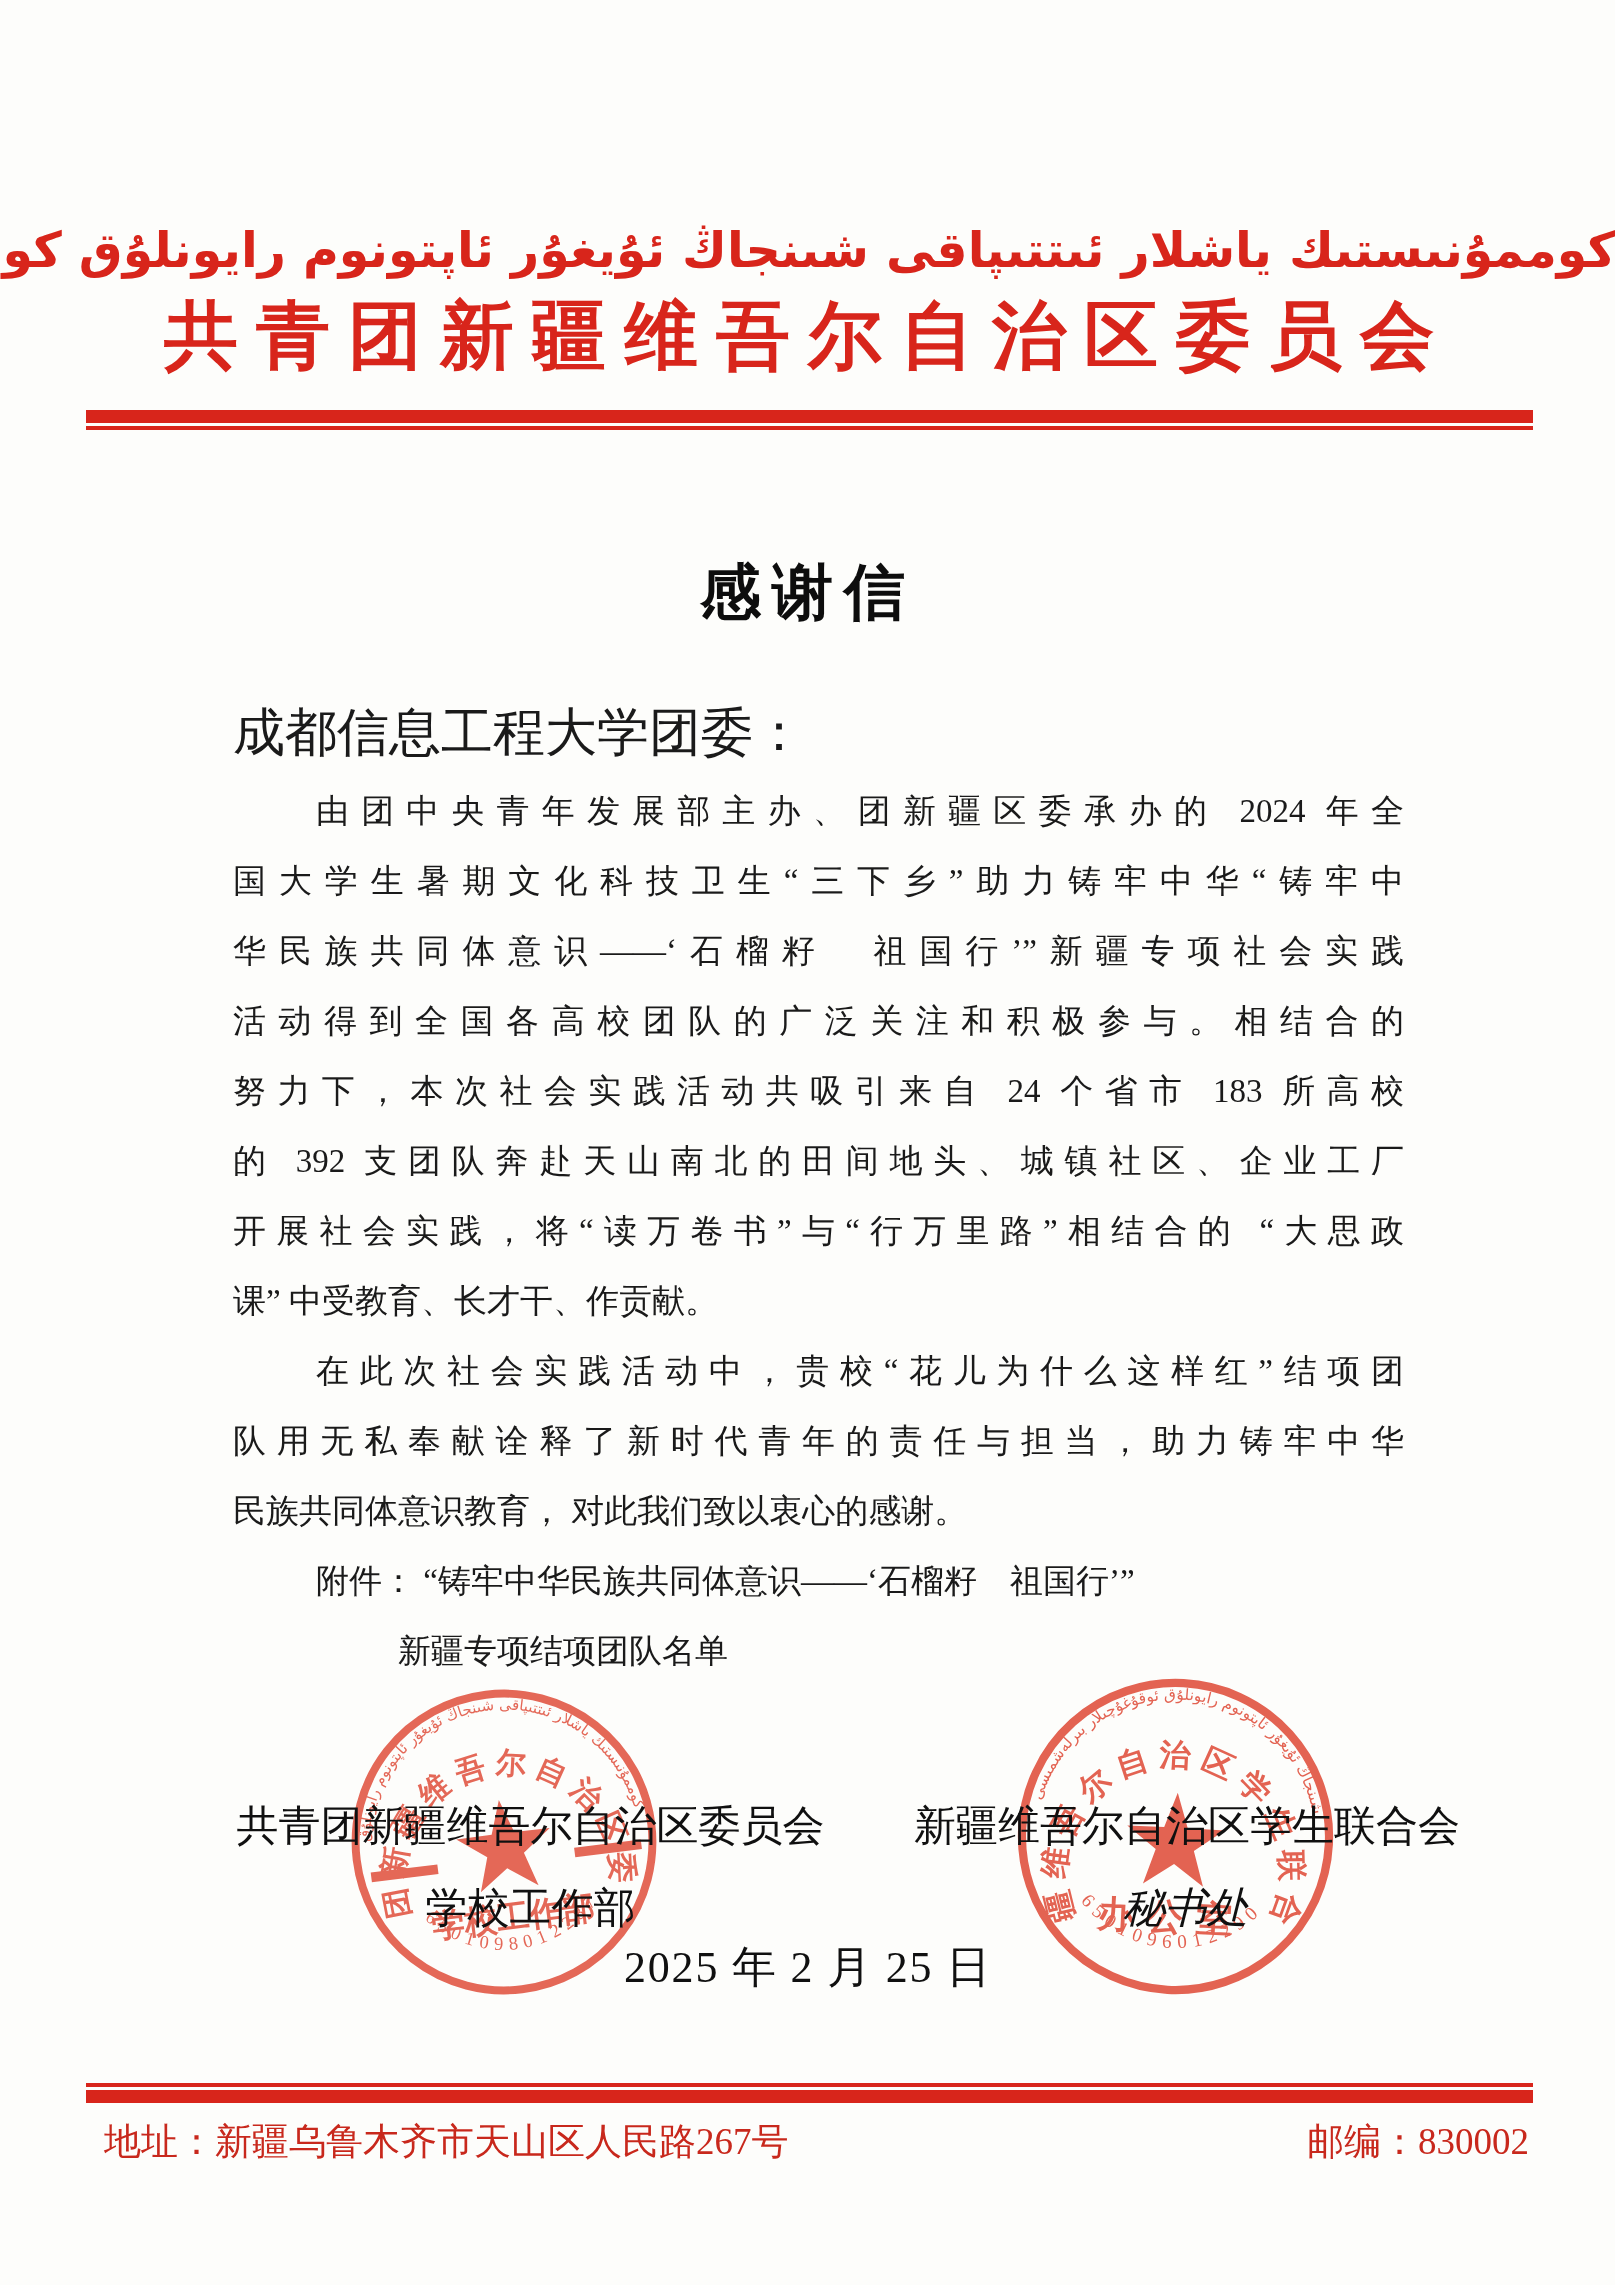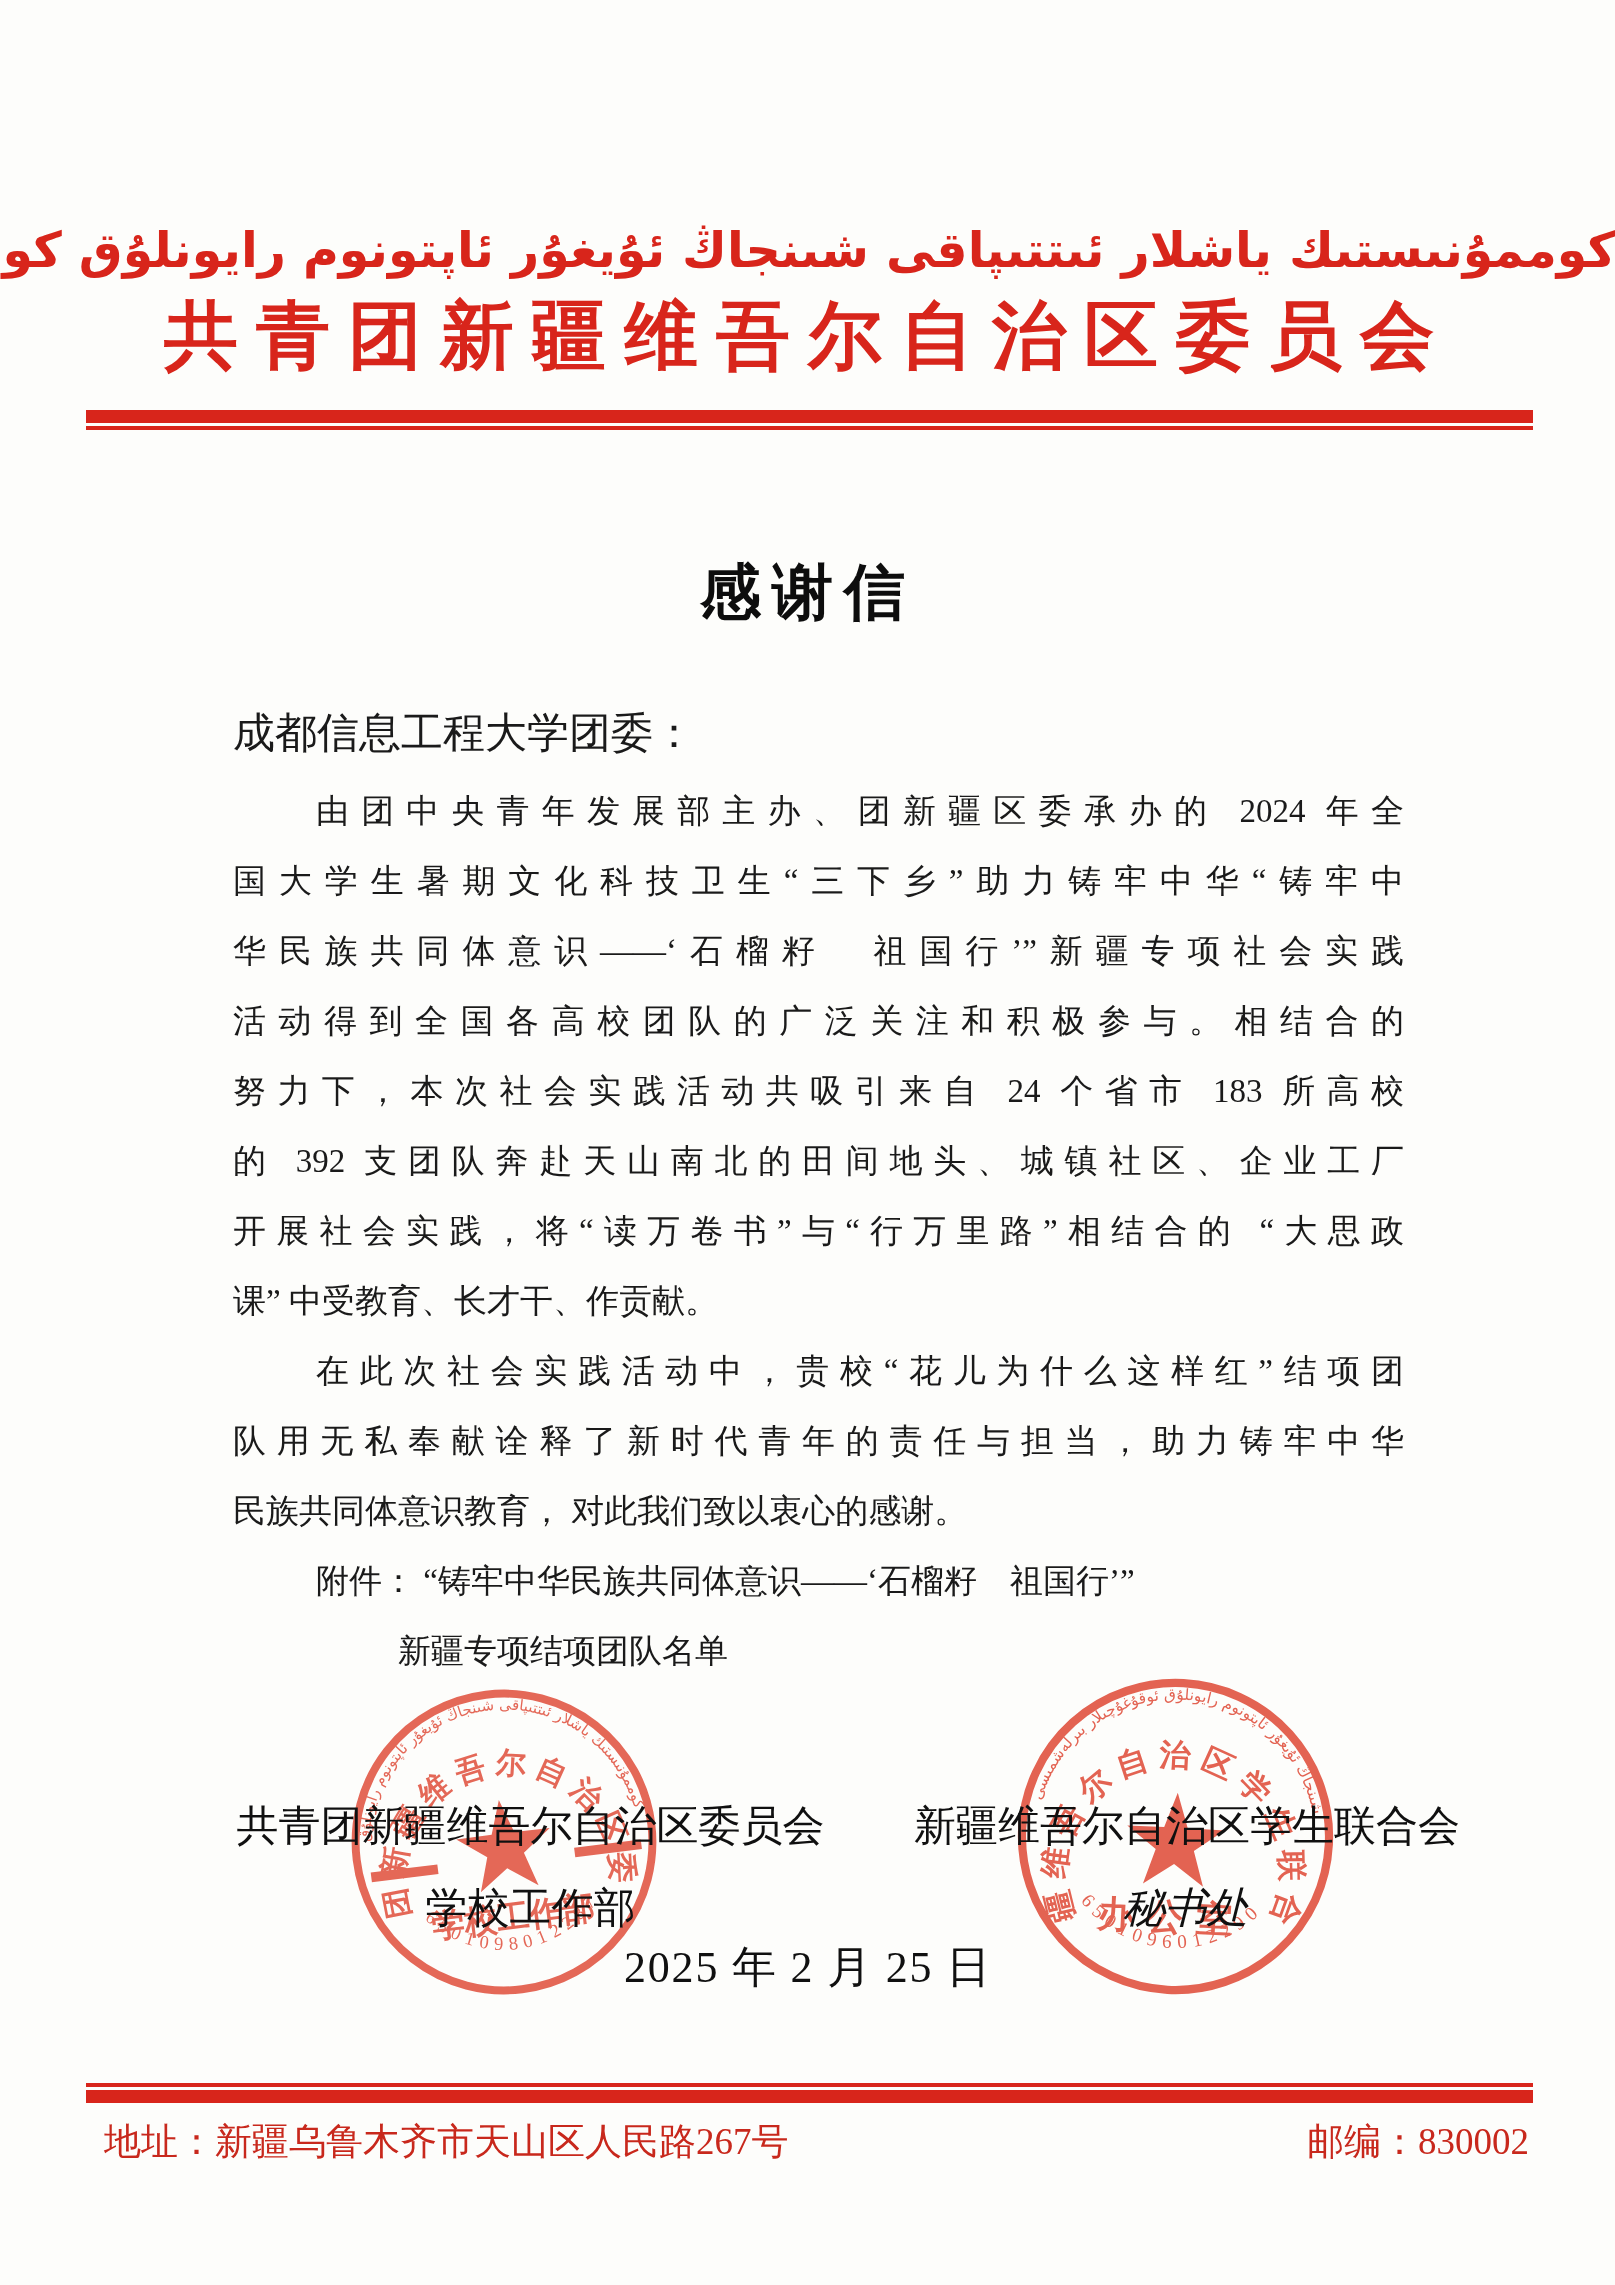--- a/index.html
+++ b/index.html
@@ -32,21 +32,21 @@
   .rule .thin{height:3.6px;}
   
   .doc-title{
     position:absolute;top:528px;left:0;right:0;
     text-align:center;font-size:61px;font-weight:bold;
     letter-spacing:11px;color:#0d0d0d;margin-top:24px;
   }
   
   .body-block{position:absolute;left:233px;top:693px;width:1171px;}
   .salutation{
-    font-size:42px;line-height:80px;height:83px;
+    font-size:52px;line-height:80px;height:83px;
   }
   .bl{
     font-size:33px;line-height:70px;height:70px;
     white-space:nowrap;
   }
   .bl.j{white-space:normal;text-align:justify;text-align-last:justify;}
   .bl.ind{padding-left:83px;}
   .bl.ind2{padding-left:165px;}
   
   .sig{position:absolute;font-size:42px;text-align:center;white-space:nowrap;color:#101010;}

